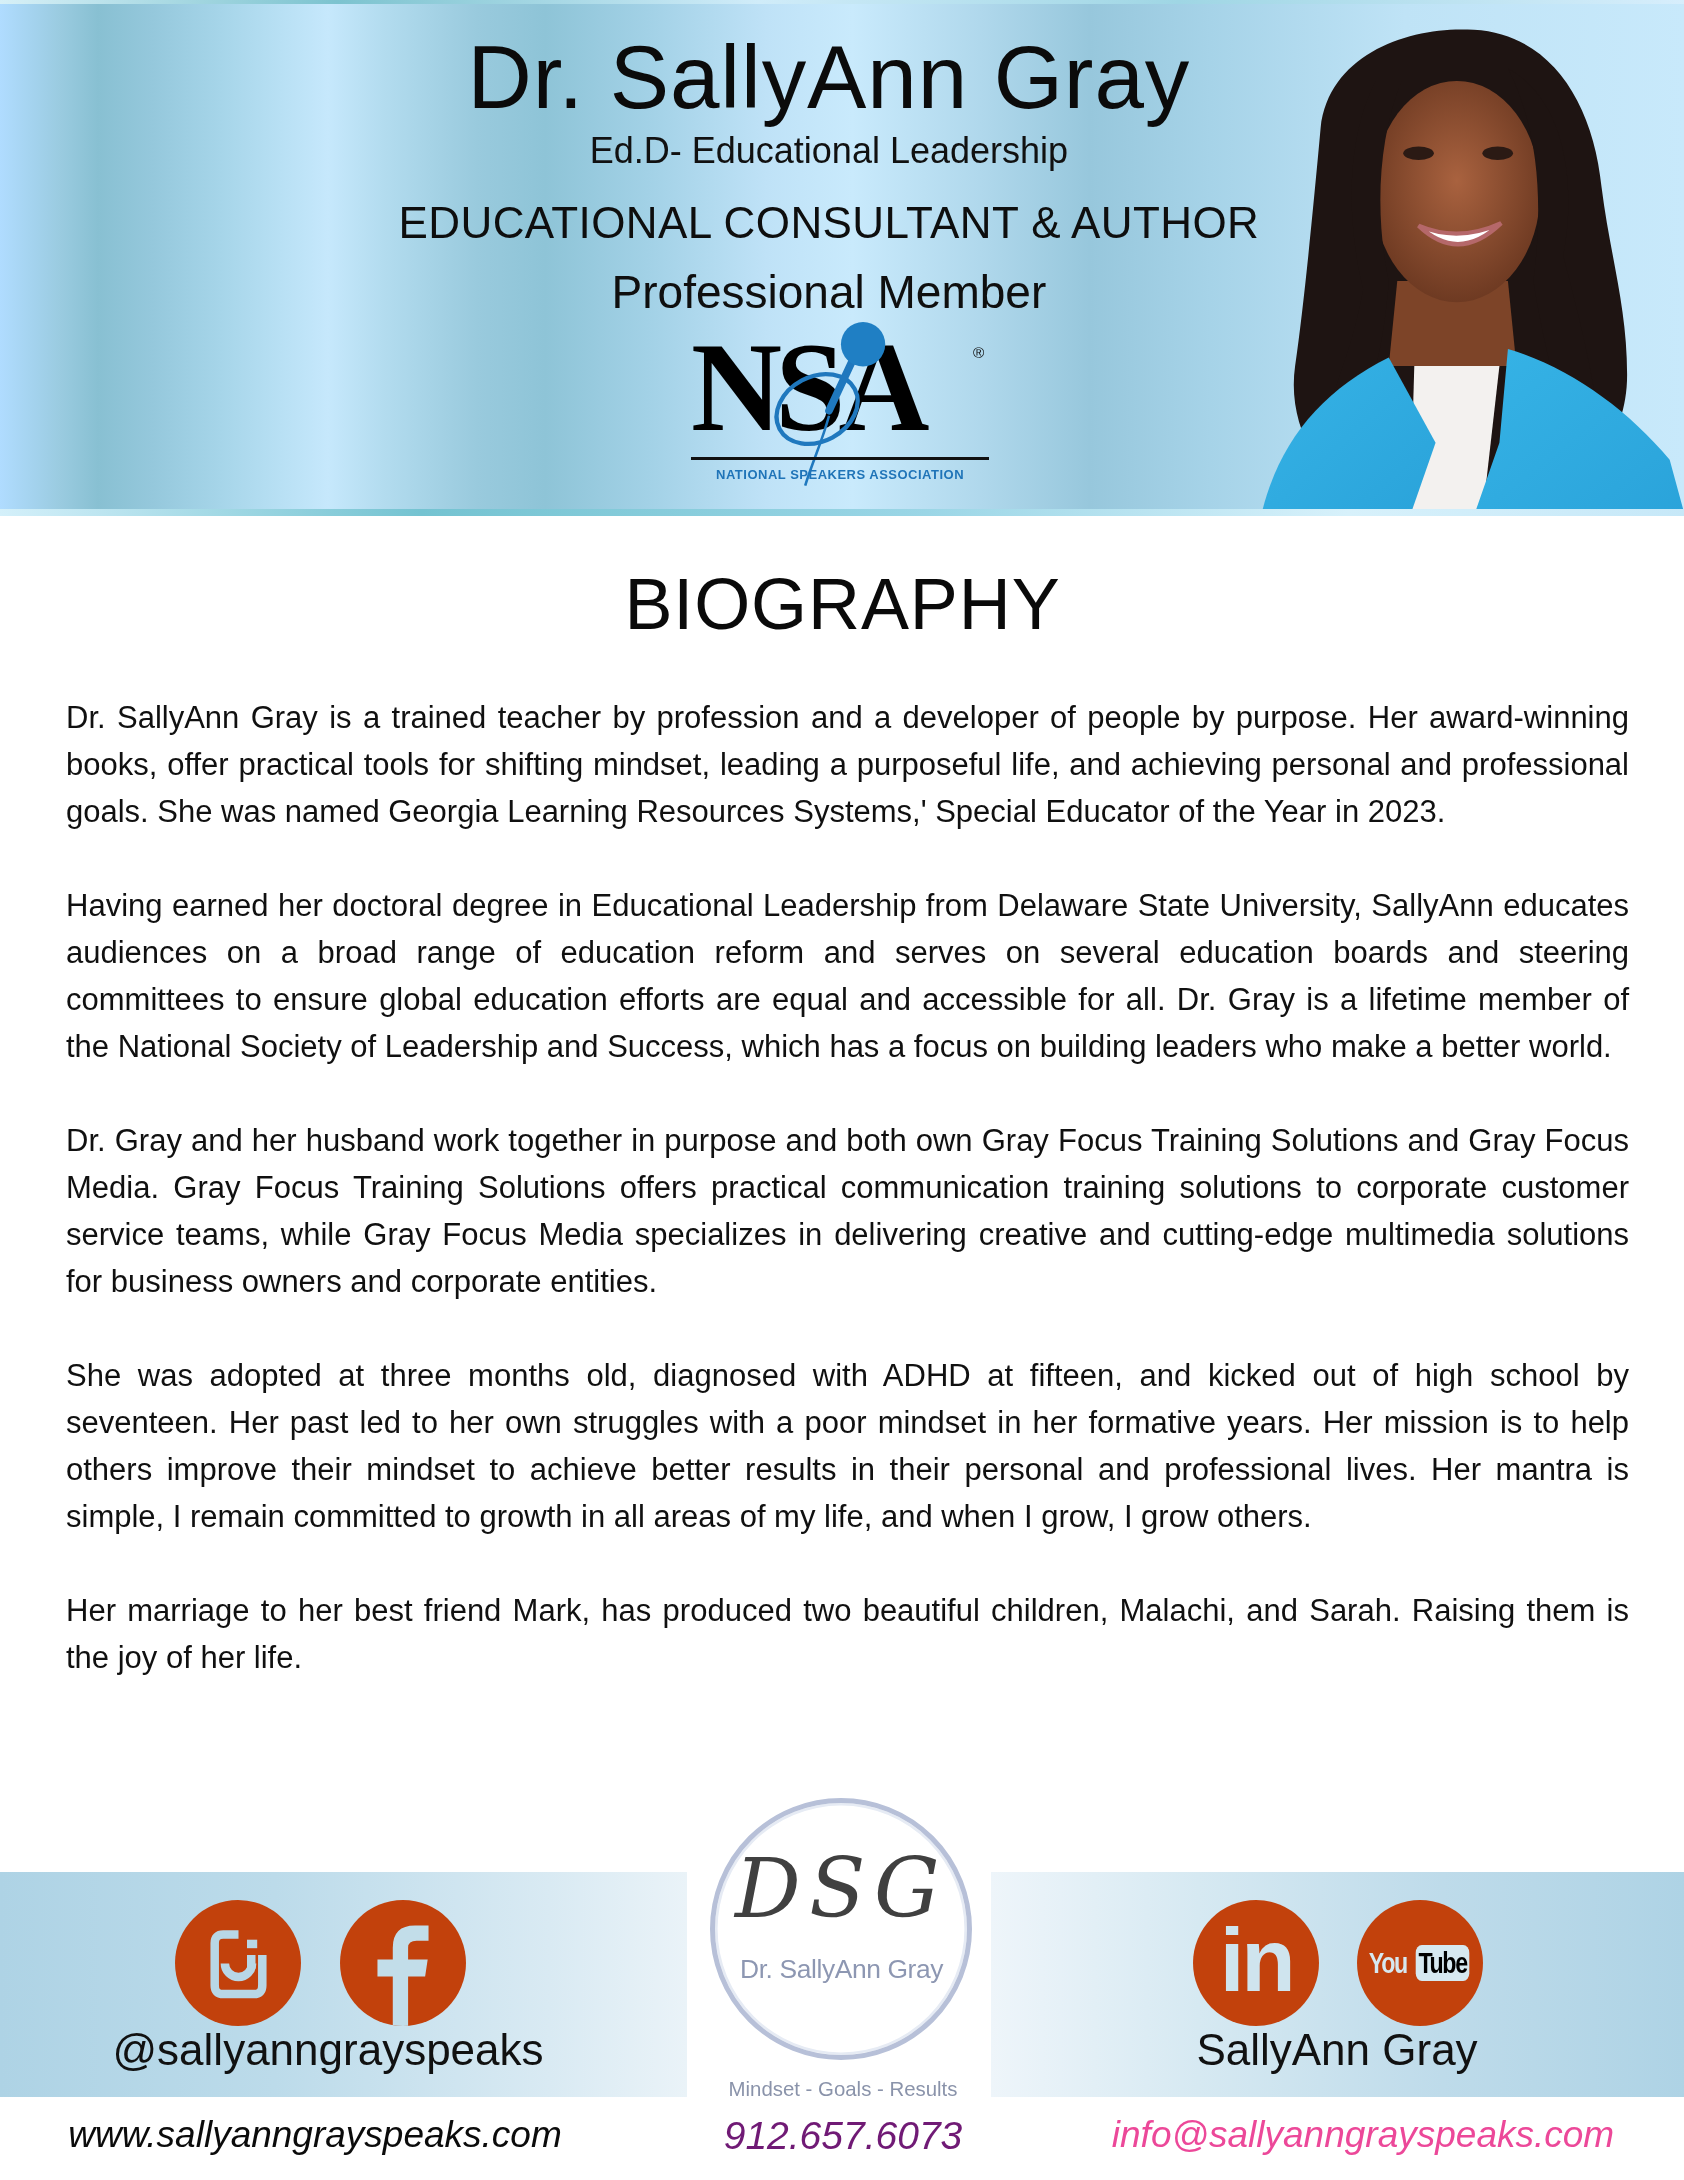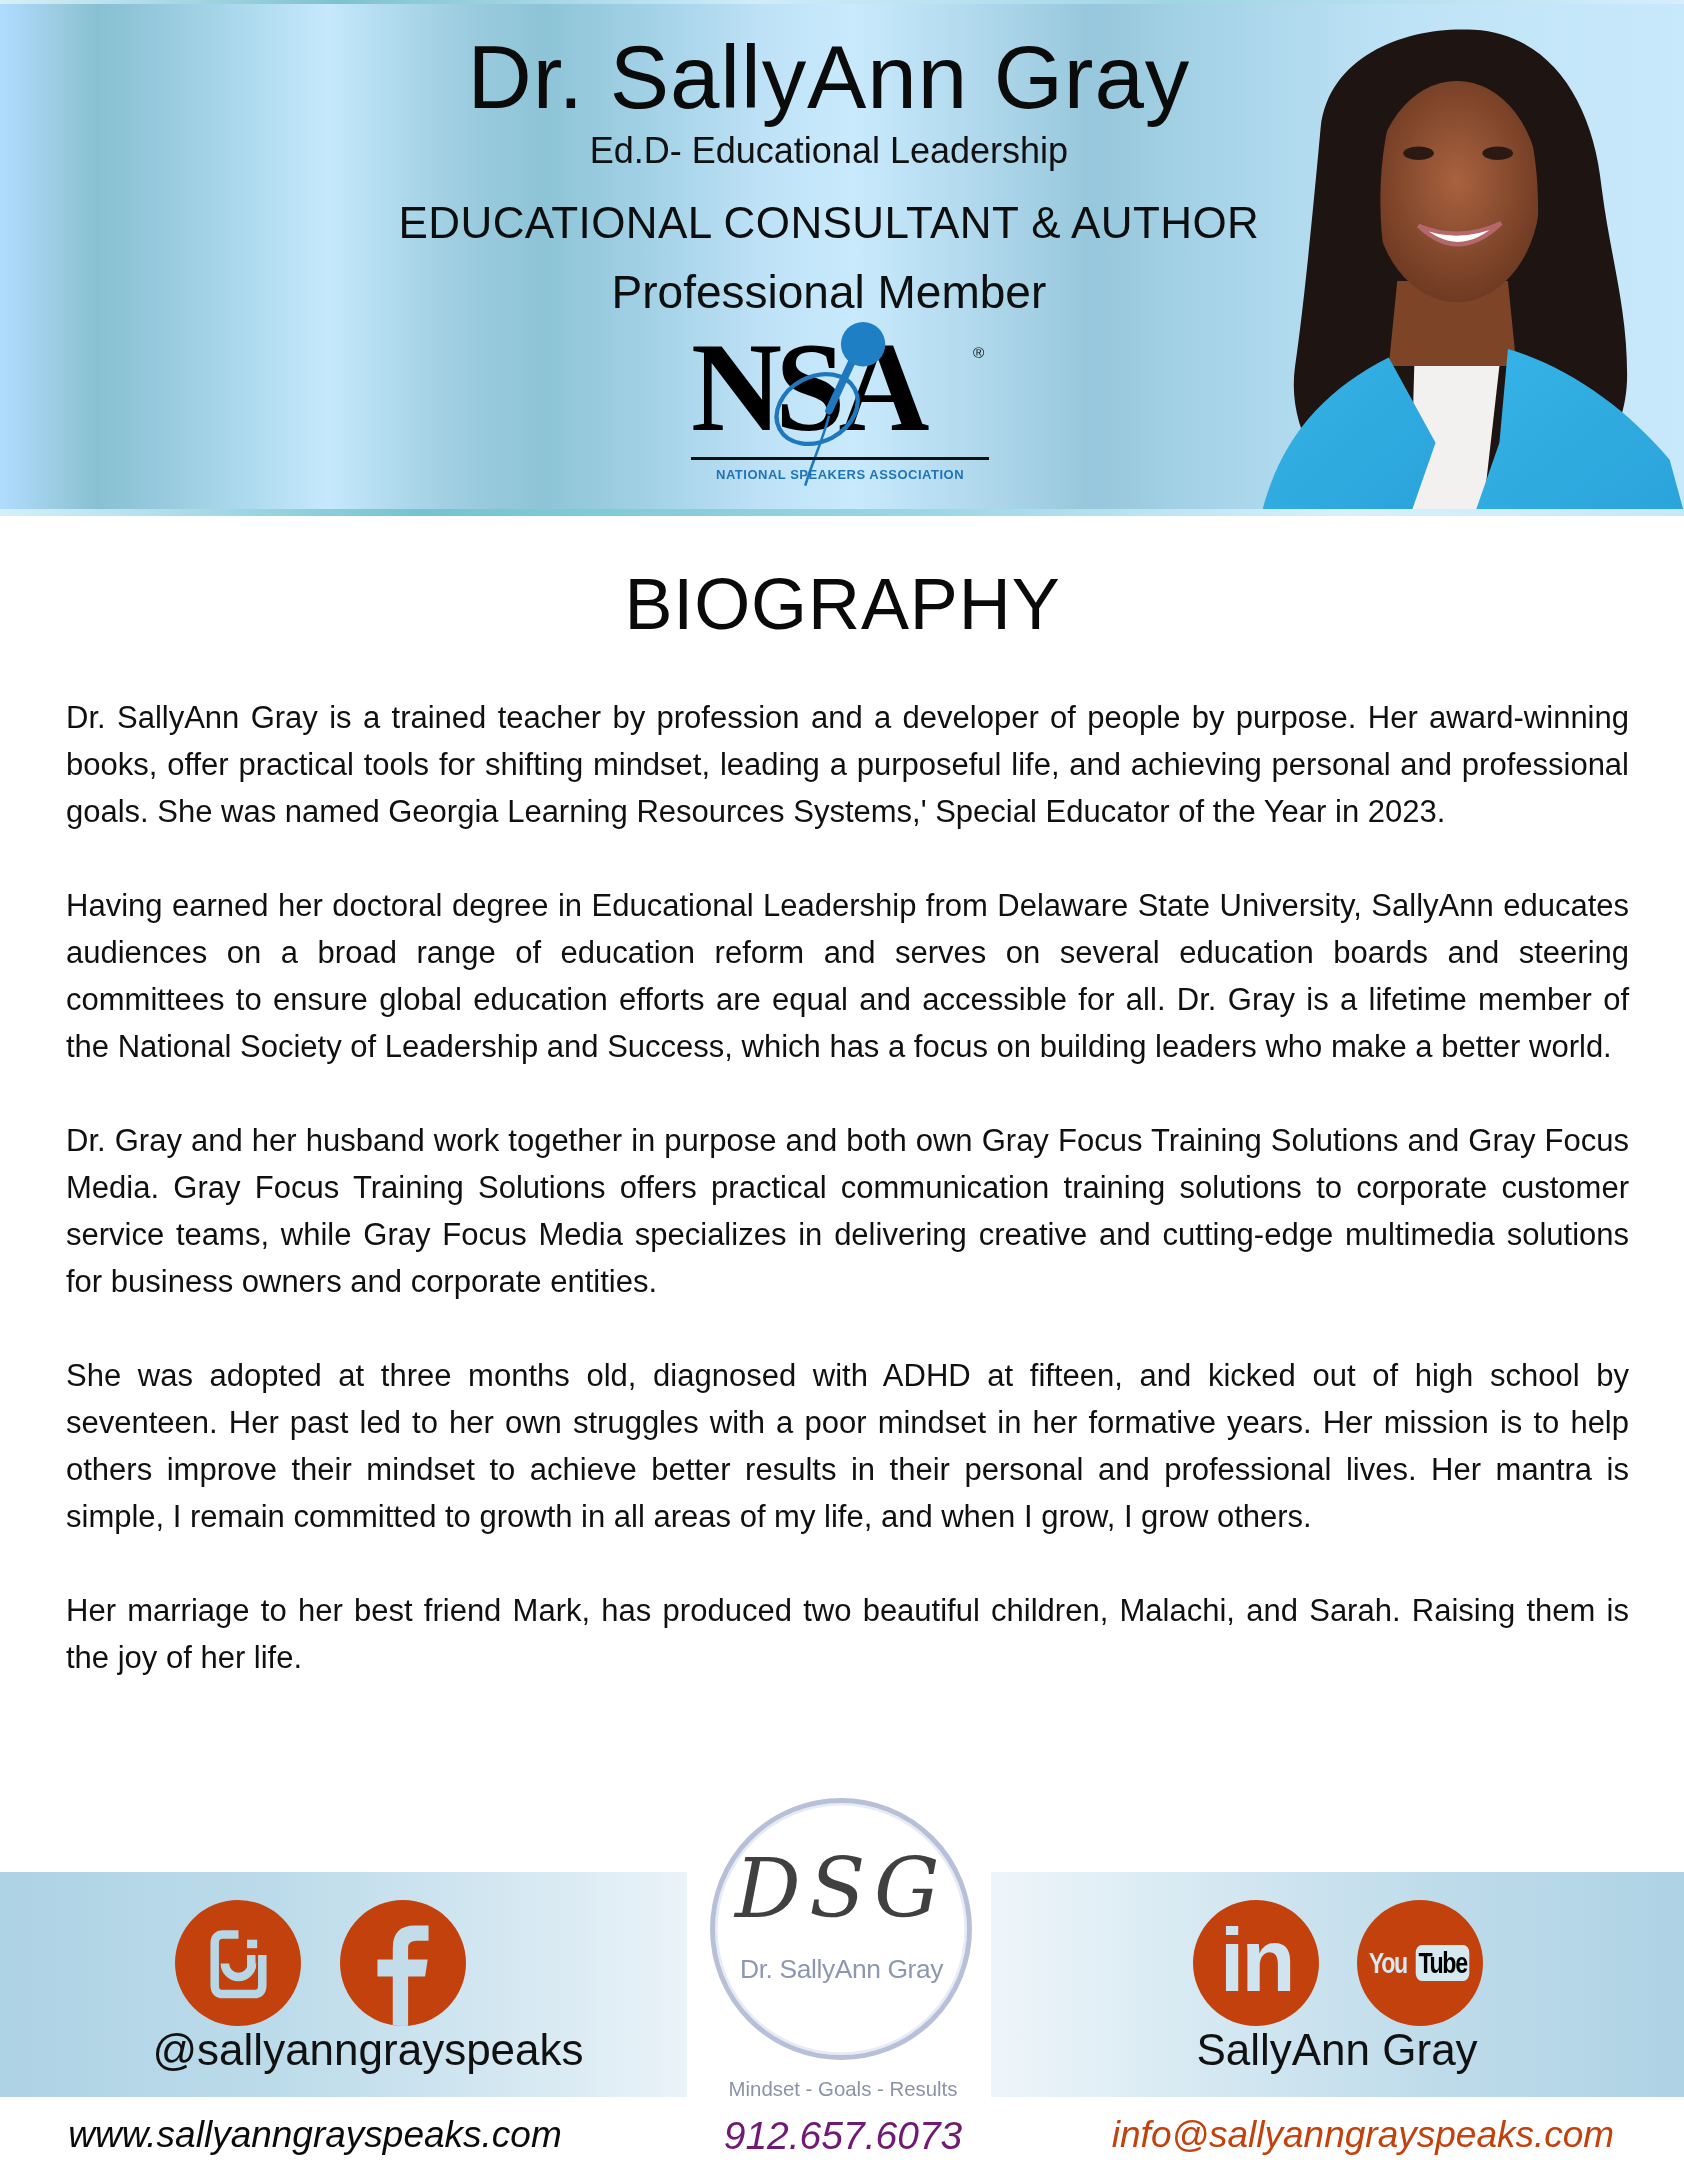--- a/index.html
+++ b/index.html
@@ -57,30 +57,30 @@
     background: linear-gradient(90deg, #eef5fa 0%, #d6e9f2 30%, #bedbea 65%, #aed3e5 100%); }
 
   .circle-icon { position: absolute; width: 126px; height: 126px; border-radius: 50%; background: #c2410c;
     display: flex; align-items: center; justify-content: center; }
   .ig { left: 175px; top: 1900px; }
   .fb { left: 340px; top: 1900px; }
   .li { left: 1193px; top: 1900px; }
   .yt { left: 1357px; top: 1900px; }
 
   .handle { position: absolute; left: 0; width: 656px; top: 2023px; text-align: center;
-    font-size: 44px; line-height: 53px; color: #111; padding-left: 40px; }
+    font-size: 44px; line-height: 53px; color: #111; }
   .li-name { position: absolute; left: 1107px; width: 460px; top: 2023px; text-align: center;
     font-size: 44px; line-height: 53px; color: #111; }
 
   .website { position: absolute; left: 51px; width: 528px; top: 2111px; text-align: center;
     font-size: 37px; line-height: 48px; font-style: italic; color: #0b0b0b; }
   .phone { position: absolute; left: 681px; width: 324px; top: 2111px; text-align: center;
     font-size: 39px; line-height: 49px; font-style: italic; font-weight: normal; color: #701a75; }
   .email { position: absolute; left: 1099px; width: 528px; top: 2111px; text-align: center;
-    font-size: 37px; line-height: 48px; font-style: italic; color: #c2410c; }
+    font-size: 37px; line-height: 48px; font-style: italic; color: #ec4899; }
 
   
   .dsg { position: absolute; left: 705px; top: 1793px; width: 273px; height: 273px; }
   .dsg-ring { position: absolute; left: 5.1px; top: 5.1px; width: 252px; height: 252px; border-radius: 50%;
     border: 5.1px solid #b7c0d8; box-shadow: inset 0 0 0 2.6px #e6ebf4; background: #fff; }
   .dsg-mono { position: absolute; left: 0; width: 273px; top: 49px; text-align: center;
     font-family: "DejaVu Serif", serif; font-style: italic; font-size: 82px; line-height: 94px;
     color: #404040; letter-spacing: 8.5px; font-weight: normal; }
   .dsg-name { position: absolute; left: 0; width: 273px; top: 159px; text-align: center;
     font-size: 26.4px; line-height: 34px; color: #8d97b2; letter-spacing: -0.4px; }

